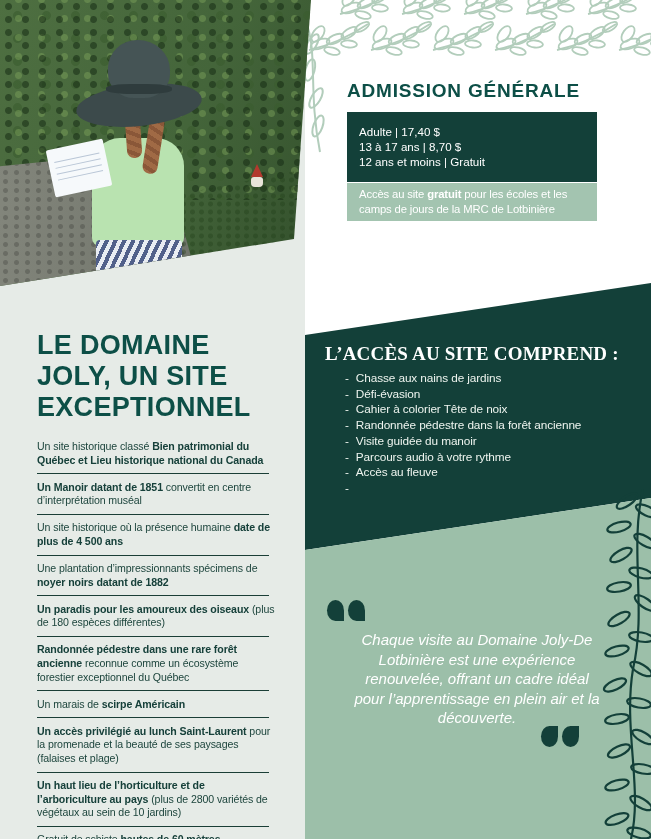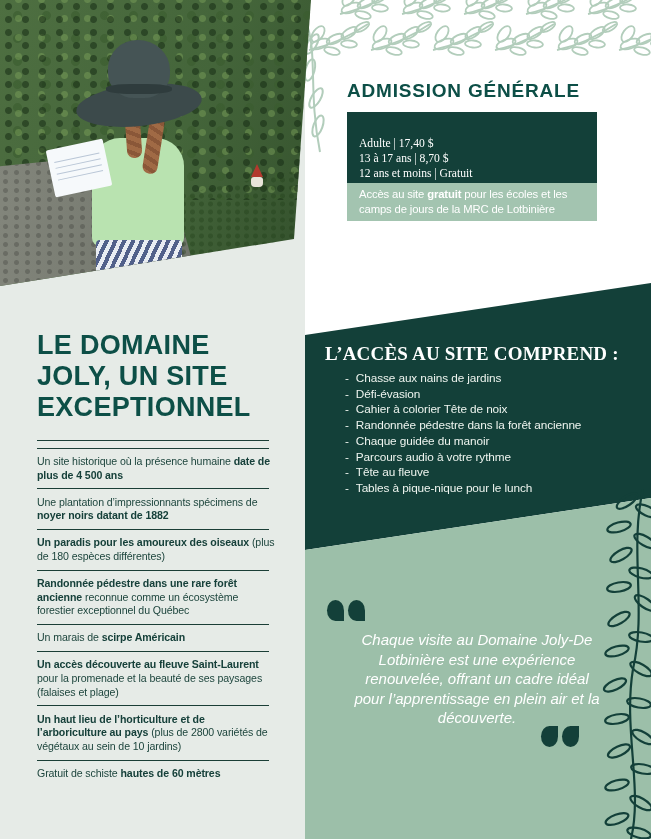--- a/index.html
+++ b/index.html
@@ -67,21 +67,21 @@
   .domain-item { font-size:10.6px; line-height:13.6px; letter-spacing:-.1px; color:#1d453d; }
   .domain-item b { font-weight:700; color:#16403a; }
   .domain-divider { border-top:1.4px solid #1a3e36; width:232px; margin:6px 0 6.5px 0; }
 
   
   .right-col { position:absolute; left:305px; top:0; width:390px; height:839px; z-index:2; }
   .leaf-band { position:absolute; left:3px; top:0; z-index:1; }
   .admission-title { position:absolute; left:42px; top:80px; z-index:3;
     color:#0d4f47; font-size:19px; font-weight:800; letter-spacing:.8px; white-space:nowrap; }
   .price-box { position:absolute; left:42px; top:112px; width:250px; z-index:3;
-    background:#134039; color:#fff; padding:24px 12px; font-size:11.6px; line-height:15.2px;font-family:Liberation Serif, serif; }
+    background:#134039; color:#fff; padding:12px 12px; font-size:11.6px; line-height:15.2px; }
   .note-box { position:absolute; left:42px; top:183px; width:250px; z-index:3;
     background:#a3c4b0; color:#fff; padding:4px 12px; font-size:11.3px; line-height:15.2px; letter-spacing:-.15px; }
   .note-box b { font-weight:700; }
 
   .access-section { position:absolute; left:0; top:283px; width:346px; height:267px; z-index:2;
     background:#134039;
     clip-path: polygon(0 52px, 100% 0, 100% 215px, 0 267px); }
   .access-title { position:absolute; left:20px; top:60px; color:#ffffff;
     font-size:19px; font-weight:800; letter-spacing:.2px; white-space:nowrap;font-family:Liberation Serif, serif; }
   .access-list { position:absolute; left:40px; top:88px; list-style:none;
@@ -141,33 +141,35 @@
     <div class="hat-crown"></div>
   </div>
 
   <div class="domain">
     <h1 class="domain-title">
       <span>LE DOMAINE</span><br>
       <span>JOLY, UN SITE</span><br>
       <span>EXCEPTIONNEL</span>
     </h1>
     <div class="domain-list">
-        <div class="domain-divider"></div>
+        <p class="domain-item"><span>Un site historique classé </span><b>Bien patrimonial du Québec et Lieu historique national du Canada</b></p>
+        <div class="domain-divider"></div>
+        <p class="domain-item"><b>Un Manoir datant de 1851</b><span> convertit en centre d’interprétation muséal</span></p>
         <div class="domain-divider"></div>
         <p class="domain-item"><span>Un site historique où la présence humaine </span><b>date de plus de 4 500 ans</b></p>
         <div class="domain-divider"></div>
         <p class="domain-item"><span>Une plantation d’impressionnants spécimens de </span><b>noyer noirs datant de 1882</b></p>
         <div class="domain-divider"></div>
         <p class="domain-item"><b>Un paradis pour les amoureux des oiseaux</b><span> (plus de 180 espèces différentes)</span></p>
         <div class="domain-divider"></div>
         <p class="domain-item"><b>Randonnée pédestre dans une rare forêt ancienne</b><span> reconnue comme un écosystème forestier exceptionnel du Québec</span></p>
         <div class="domain-divider"></div>
         <p class="domain-item"><span>Un marais de </span><b>scirpe Américain</b></p>
         <div class="domain-divider"></div>
-        <p class="domain-item"><b>Un accès découverte au fleuve Saint-Laurent</b><span> pour la promenade et la beauté de ses paysages (falaises et plage)</span></p>
+        <p class="domain-item"><b>Un accès privilégié au lunch Saint-Laurent</b><span> pour la promenade et la beauté de ses paysages (falaises et plage)</span></p>
         <div class="domain-divider"></div>
         <p class="domain-item"><b>Un haut lieu de l’horticulture et de l’arboriculture au pays</b><span> (plus de 2800 variétés de végétaux au sein de 10 jardins)</span></p>
         <div class="domain-divider"></div>
         <p class="domain-item"><span>Gratuit de schiste </span><b>hautes de 60 mètres</b></p>
       </div>
   </div>
 
   <div class="right-col">
 
     <svg class="leaf-band" width="346" height="58" viewBox="0 0 346 58">
@@ -224,33 +226,32 @@
           <li>
             <span>-</span>
             <span>Cahier à colorier Tête de noix</span>
           </li>
           <li>
             <span>-</span>
             <span>Randonnée pédestre dans la forêt ancienne</span>
           </li>
           <li>
             <span>-</span>
-            <span>Chaque guidée du manoir</span>
+            <span>Visite guidée du manoir</span>
           </li>
           <li>
             <span>-</span>
             <span>Parcours audio à votre rythme</span>
           </li>
           <li>
             <span>-</span>
-            <span>Tête au fleuve</span>
-          </li>
-          <li>
-            <span>-</span>
-            <span>Tables à pique-nique pour le lunch</span>
+            <span>Accès au fleuve</span>
+          </li>
+          <li>
+            <span>-</span>
           </li>
         </ul>
     </section>
 
     <section class="quote-section">
       <div class="qmark open">
           <span></span>
           <span></span>
         </div>
       <blockquote class="quote-text">Chaque visite au Domaine Joly-De Lotbinière est une expérience renouvelée, offrant un cadre idéal pour l’apprentissage en plein air et la découverte.</blockquote>

